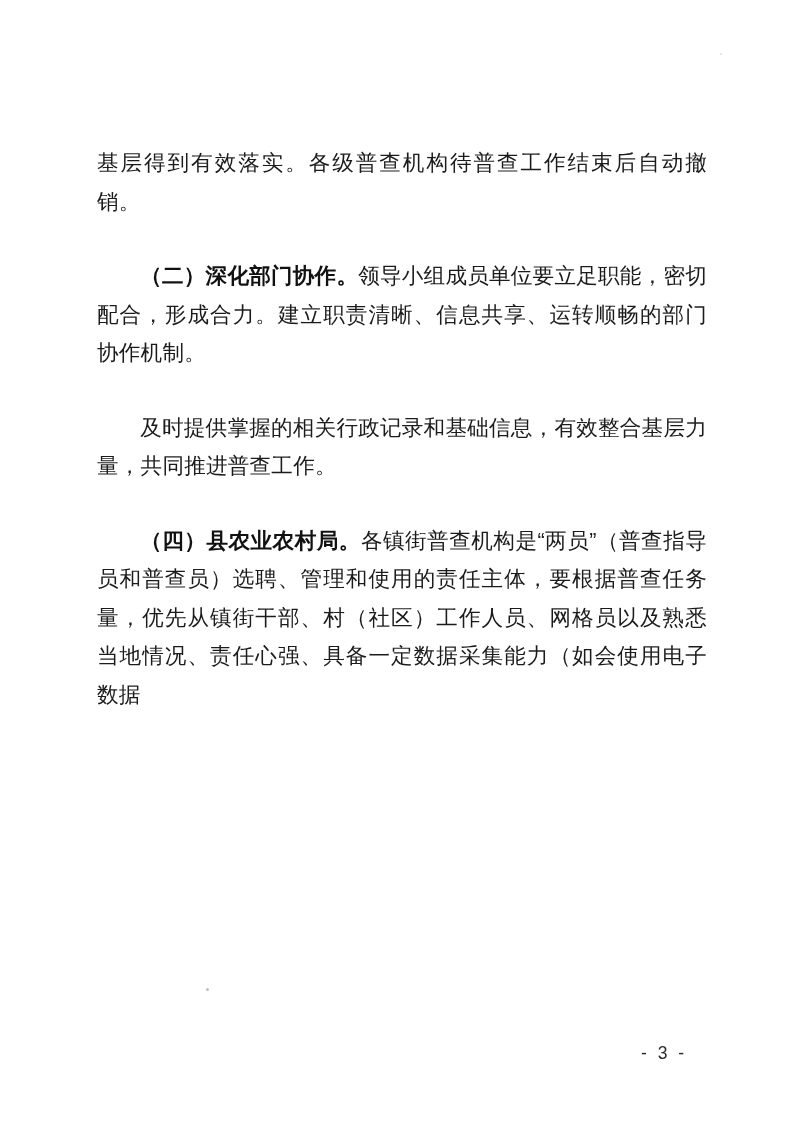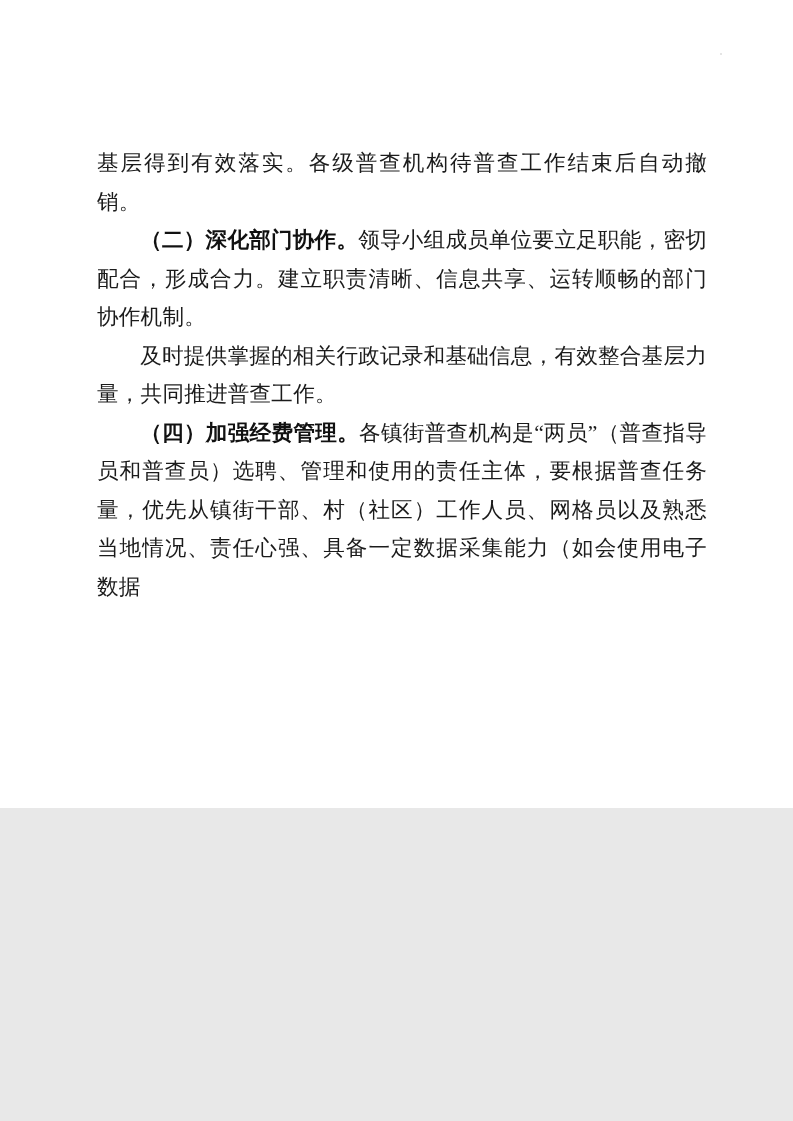--- a/index.html
+++ b/index.html
@@ -3,44 +3,45 @@
 <meta charset="utf-8">
 <style>
   html, body {
     margin: 0;
     padding: 0;
     background: #e8e8e8;
   }
   .page {
     position: relative;
     width: 793px;
-    height: 808px;
+    height: 1121px;
     background: #ffffff;
     overflow: hidden;
-    font-family: Liberation Serif, serif;
+    font-family: Liberation Sans, sans-serif;
   }
   .textblock {
     position: absolute;
     left: 97px;
     top: 144px;
     width: 610px;
   }
   .para {
     margin: 0;
     padding: 0;
     font-size: 21.6px;
     line-height: 38.5px;
     letter-spacing: 0.2px;
     color: #1b1b1b;
     text-align: justify;
     text-justify: inter-character;
     word-break: break-all;
   }
   .para.indent {
     text-indent: 2em;
+    margin-top: 36px;
   }
   .para .head {
     font-weight: 700;
     color: #111111;
   }
   .page-number {
     position: absolute;
     top: 1043px;
     left: 641px;
     font-size: 17.5px;
@@ -70,21 +71,21 @@
 
     <p class="para indent"><span class="head">（二）深化部门协作。</span><span>领导小组成员单位要立足职能，密切配合，形成合力。建立职责清晰、信息共享、运转顺畅的部门协作机制。</span></p>
 
 
 
 
 
     <p class="para indent"><span class="head"></span><span>及时提供掌握的相关行政记录和基础信息，有效整合基层力量，共同推进普查工作。</span></p>
 
 
-    <p class="para indent"><span class="head">（四）加强经费管理。</span><span>各镇街普查机构是“两员”（普查指导员和普查员）选聘、管理和使用的责任主体，要根据普查任务量，优先从镇街干部、村（社区）工作人员、网格员以及熟悉当地情况、责任心强、具备一定数据采集能力（如会使用电子数据</span></p>
+    <p class="para indent"><span class="head">（四）县农业农村局。</span><span>各镇街普查机构是“两员”（普查指导员和普查员）选聘、管理和使用的责任主体，要根据普查任务量，优先从镇街干部、村（社区）工作人员、网格员以及熟悉当地情况、责任心强、具备一定数据采集能力（如会使用电子数据</span></p>
 
   </div>
 
   <div class="page-number">- 3 -</div>
 
   <div class="speck speck-1"></div>
   <div class="speck speck-2"></div>
 
 </div>
 

